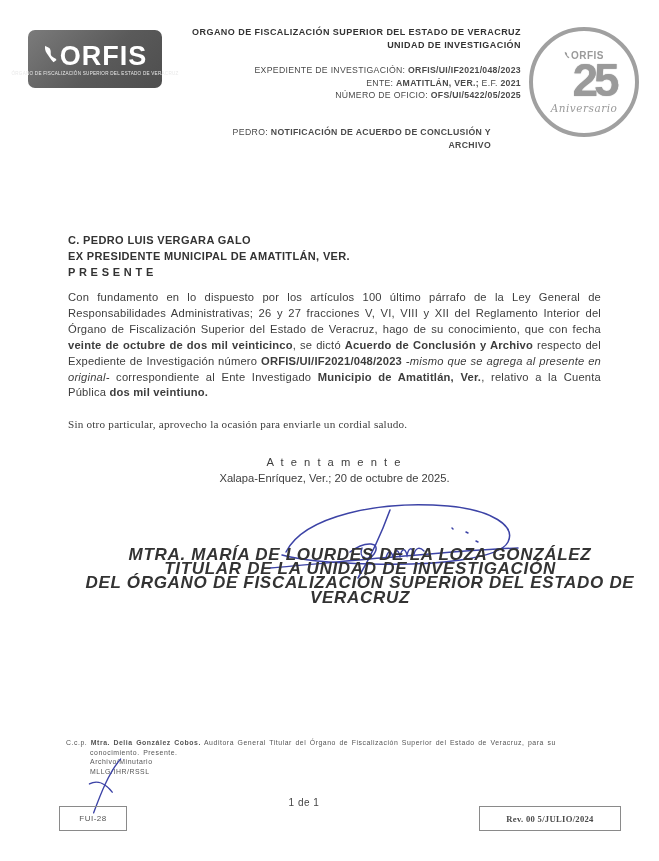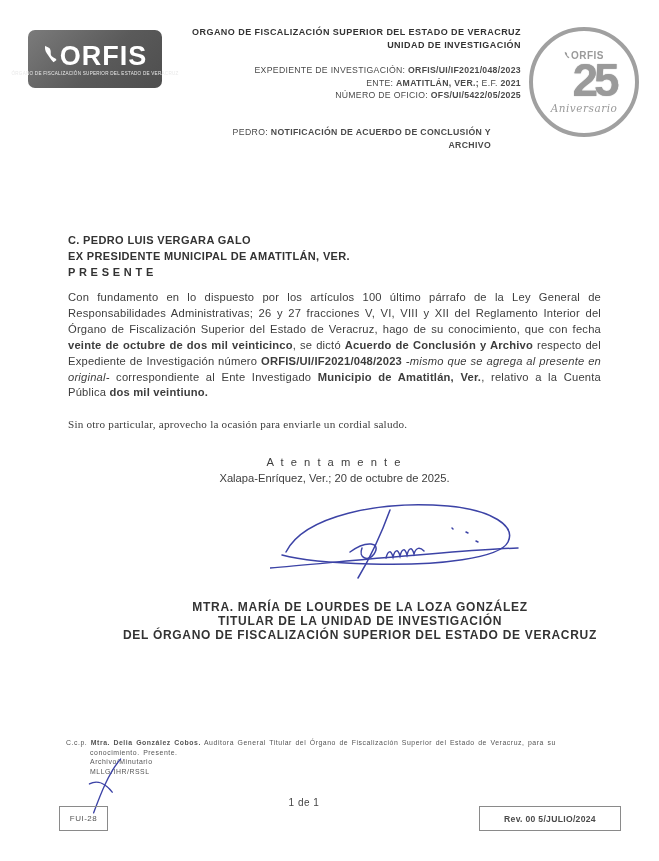--- a/index.html
+++ b/index.html
@@ -47,41 +47,41 @@
   
   .body-text{position:absolute;left:68px;top:290px;width:533px;font-size:11.2px;line-height:15.9px;letter-spacing:.2px;color:#3d3d3d;}
   .body-text p{margin:0;text-align:justify;}
   .body-text .p2{margin-top:16px;text-align:left;font-family:Liberation Serif, serif;}
   
   .closing{position:absolute;left:68px;top:455px;width:533px;text-align:center;font-size:11.2px;line-height:15.5px;color:#3d3d3d;}
   .closing .atte{letter-spacing:2px;}
   
   .signature{position:absolute;left:270px;top:500px;width:252px;height:80px;}
   .signer{
-    position:absolute;left:60px;top:600px;width:600px;text-align:center;
-    font-weight:bold;font-size:12px;line-height:14.2px;letter-spacing:.7px;color:#333;
+    position:absolute;left:60px;top:548px;width:600px;text-align:center;
+    font-weight:bold;font-size:17px;line-height:14.2px;letter-spacing:.7px;color:#333;font-style:italic;
   }
   
   .ccp{
     position:absolute;left:66px;top:738px;width:532px;
     font-size:6.9px;line-height:9.6px;letter-spacing:.55px;word-spacing:1px;color:#555;
   }
   .ccp .first{ text-indent:-24px;padding-left:24px;margin:0;}
   .ccp .sub{margin:0;padding-left:24px;}
   .rubric{position:absolute;left:86px;top:757px;width:40px;height:58px;}
   .page-num{position:absolute;left:0;top:797px;width:608px;text-align:center;font-size:10px;letter-spacing:.5px;color:#444;}
   .form-box{
-    position:absolute;left:59px;top:806px;width:49px;height:25px;border:1.3px solid #8a8a8a;
+    position:absolute;left:59px;top:806px;width:68px;height:25px;border:1.3px solid #8a8a8a;
     box-sizing:border-box;display:flex;align-items:center;justify-content:center;
     font-size:8px;letter-spacing:.5px;color:#555;
   }
   .rev-box{
     position:absolute;left:479px;top:806px;width:142px;height:25px;border:1.3px solid #8a8a8a;
     box-sizing:border-box;display:flex;align-items:center;justify-content:center;
-    font-size:8.6px;font-weight:bold;letter-spacing:.3px;color:#4a4a4a;
+    font-size:8.6px;font-weight:bold;letter-spacing:.3px;color:#4a4a4a;font-family:Liberation Serif, serif;
   }
 </style>
 </head>
 <body>
 
 <div class="page">
 
   <div class="logo">
     <div class="logo-row">
       <span>

